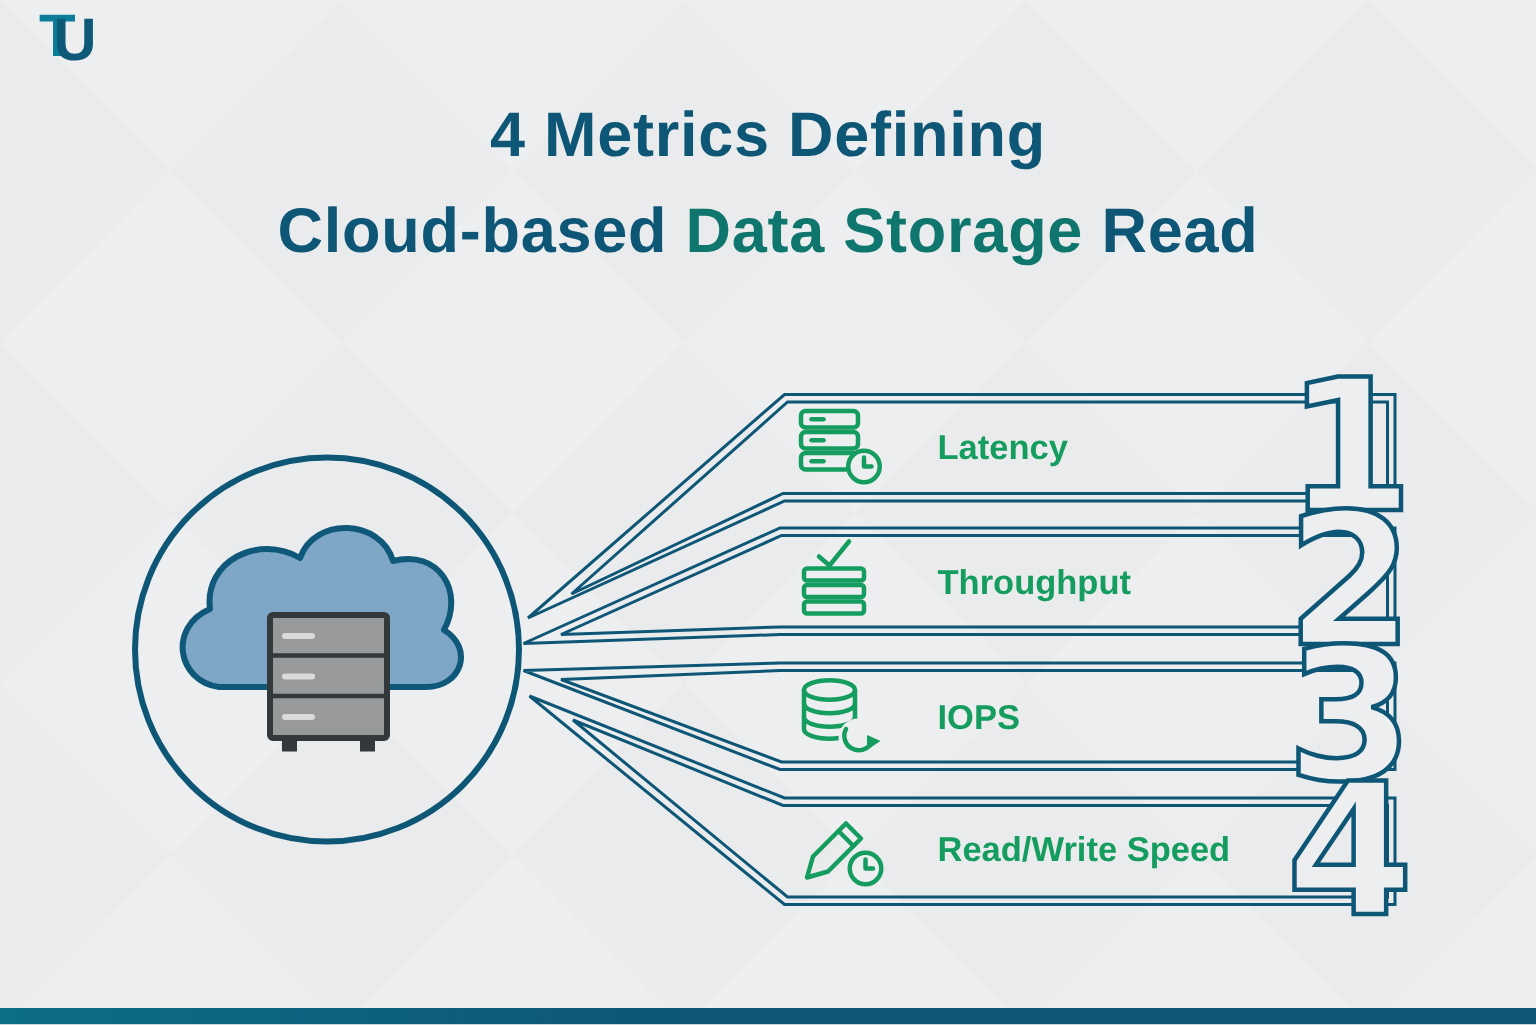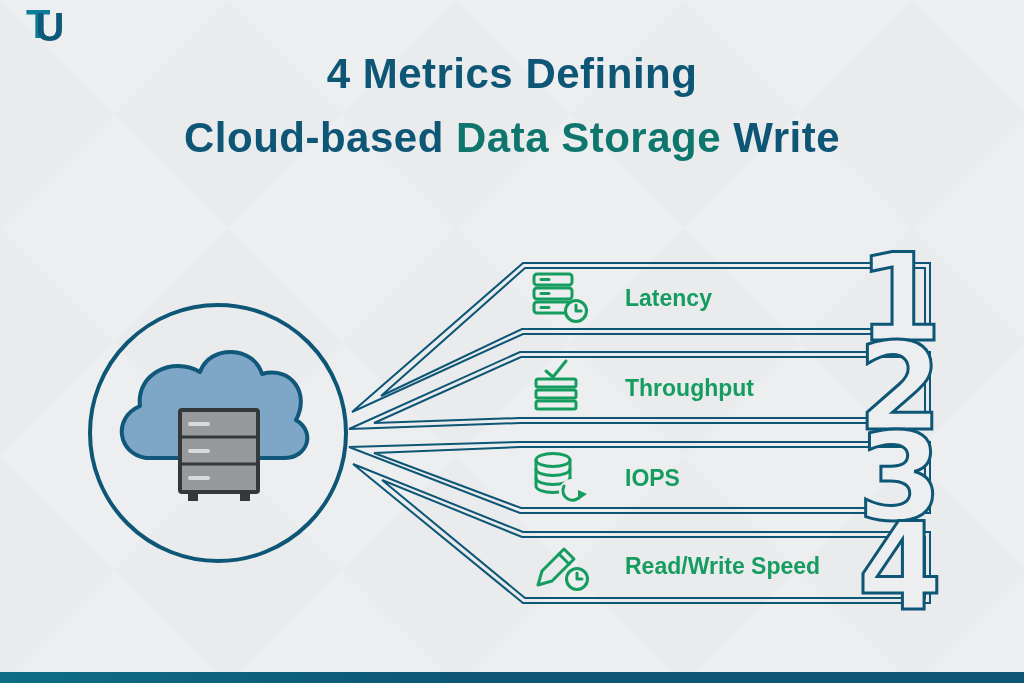--- a/index.html
+++ b/index.html
@@ -4,21 +4,21 @@
 <style>
   html,body{margin:0;padding:0;background:#DDE0E2}
   .page{position:relative;width:1024px;height:683px;background:#EDEEF0;overflow:hidden;
         font-family:"Liberation Sans",sans-serif}
   .bg-pattern{position:absolute;inset:0;
         background:conic-gradient(from 45deg,#E7E9EB 0 90deg,rgba(0,0,0,0) 0 180deg,#E7E9EB 0 270deg,rgba(0,0,0,0) 0);
         background-size:228px 228px;opacity:.55;pointer-events:none}
   .logo{position:absolute;top:4px;left:26px;font-weight:bold;font-size:40px;line-height:1;z-index:3}
   .logo-t{color:#0B7D9B}
   .logo-u{color:#0E5878;margin-left:-15px;position:relative;top:3px}
-  .title{position:absolute;top:42px;left:0;right:0;margin:0;text-align:center;z-index:2;
+  .title{position:absolute;top:42px;left:0;right:0;margin:16px;text-align:center;z-index:2;
          font-size:42px;font-weight:bold;line-height:1.52;color:#0D5676;letter-spacing:.5px;white-space:pre-wrap}
   .green{color:#0f766e}
   .diagram{position:absolute;left:0;top:0;width:1024px;height:683px;z-index:1}
   .bottom-bar{position:absolute;left:0;right:0;bottom:0;height:11px;z-index:3;
          background:linear-gradient(90deg,#0E6E86,#0D5676 45%)}
 
   
   .rib{fill:none;stroke:#0D5676;stroke-width:2;stroke-linejoin:miter}
   .circle-line{fill:none;stroke:#0D5676;stroke-width:4}
   .cloud{fill:#7EA6C6;stroke:#10587A;stroke-width:4;stroke-linejoin:round}
@@ -37,21 +37,21 @@
 </head>
 <body>
 
 <div class="page">
   <div class="bg-pattern"></div>
 
   <div class="logo">
     <span class="logo-t">T</span><span class="logo-u">U</span>
   </div>
 
-  <h1 class="title"><span>4 Metrics Defining</span><br><span>Cloud-based </span><span class="green">Data Storage</span><span> Write</span></h1>
+  <h1 class="title"><span>4 Metrics Defining</span><br><span>Cloud-based </span><span class="green">Data Storage</span><span> Read</span></h1>
 
   <svg class="diagram" viewBox="0 0 1024 683">
 
     <circle class="circle-line" cx="218" cy="433" r="128"></circle>
 
     <path class="cloud" d="M146,458 C118,454 112,418 140,406 C136,374 172,356 200,372 C210,344 254,346 262,374 C292,366 310,394 296,420 C316,432 308,458 284,458 Z"></path>
 
     <g>
       <rect class="srv-body" x="180" y="410" width="78" height="82" rx="2"></rect>
       <line class="srv-line" x1="180" y1="437" x2="258" y2="437"></line>

